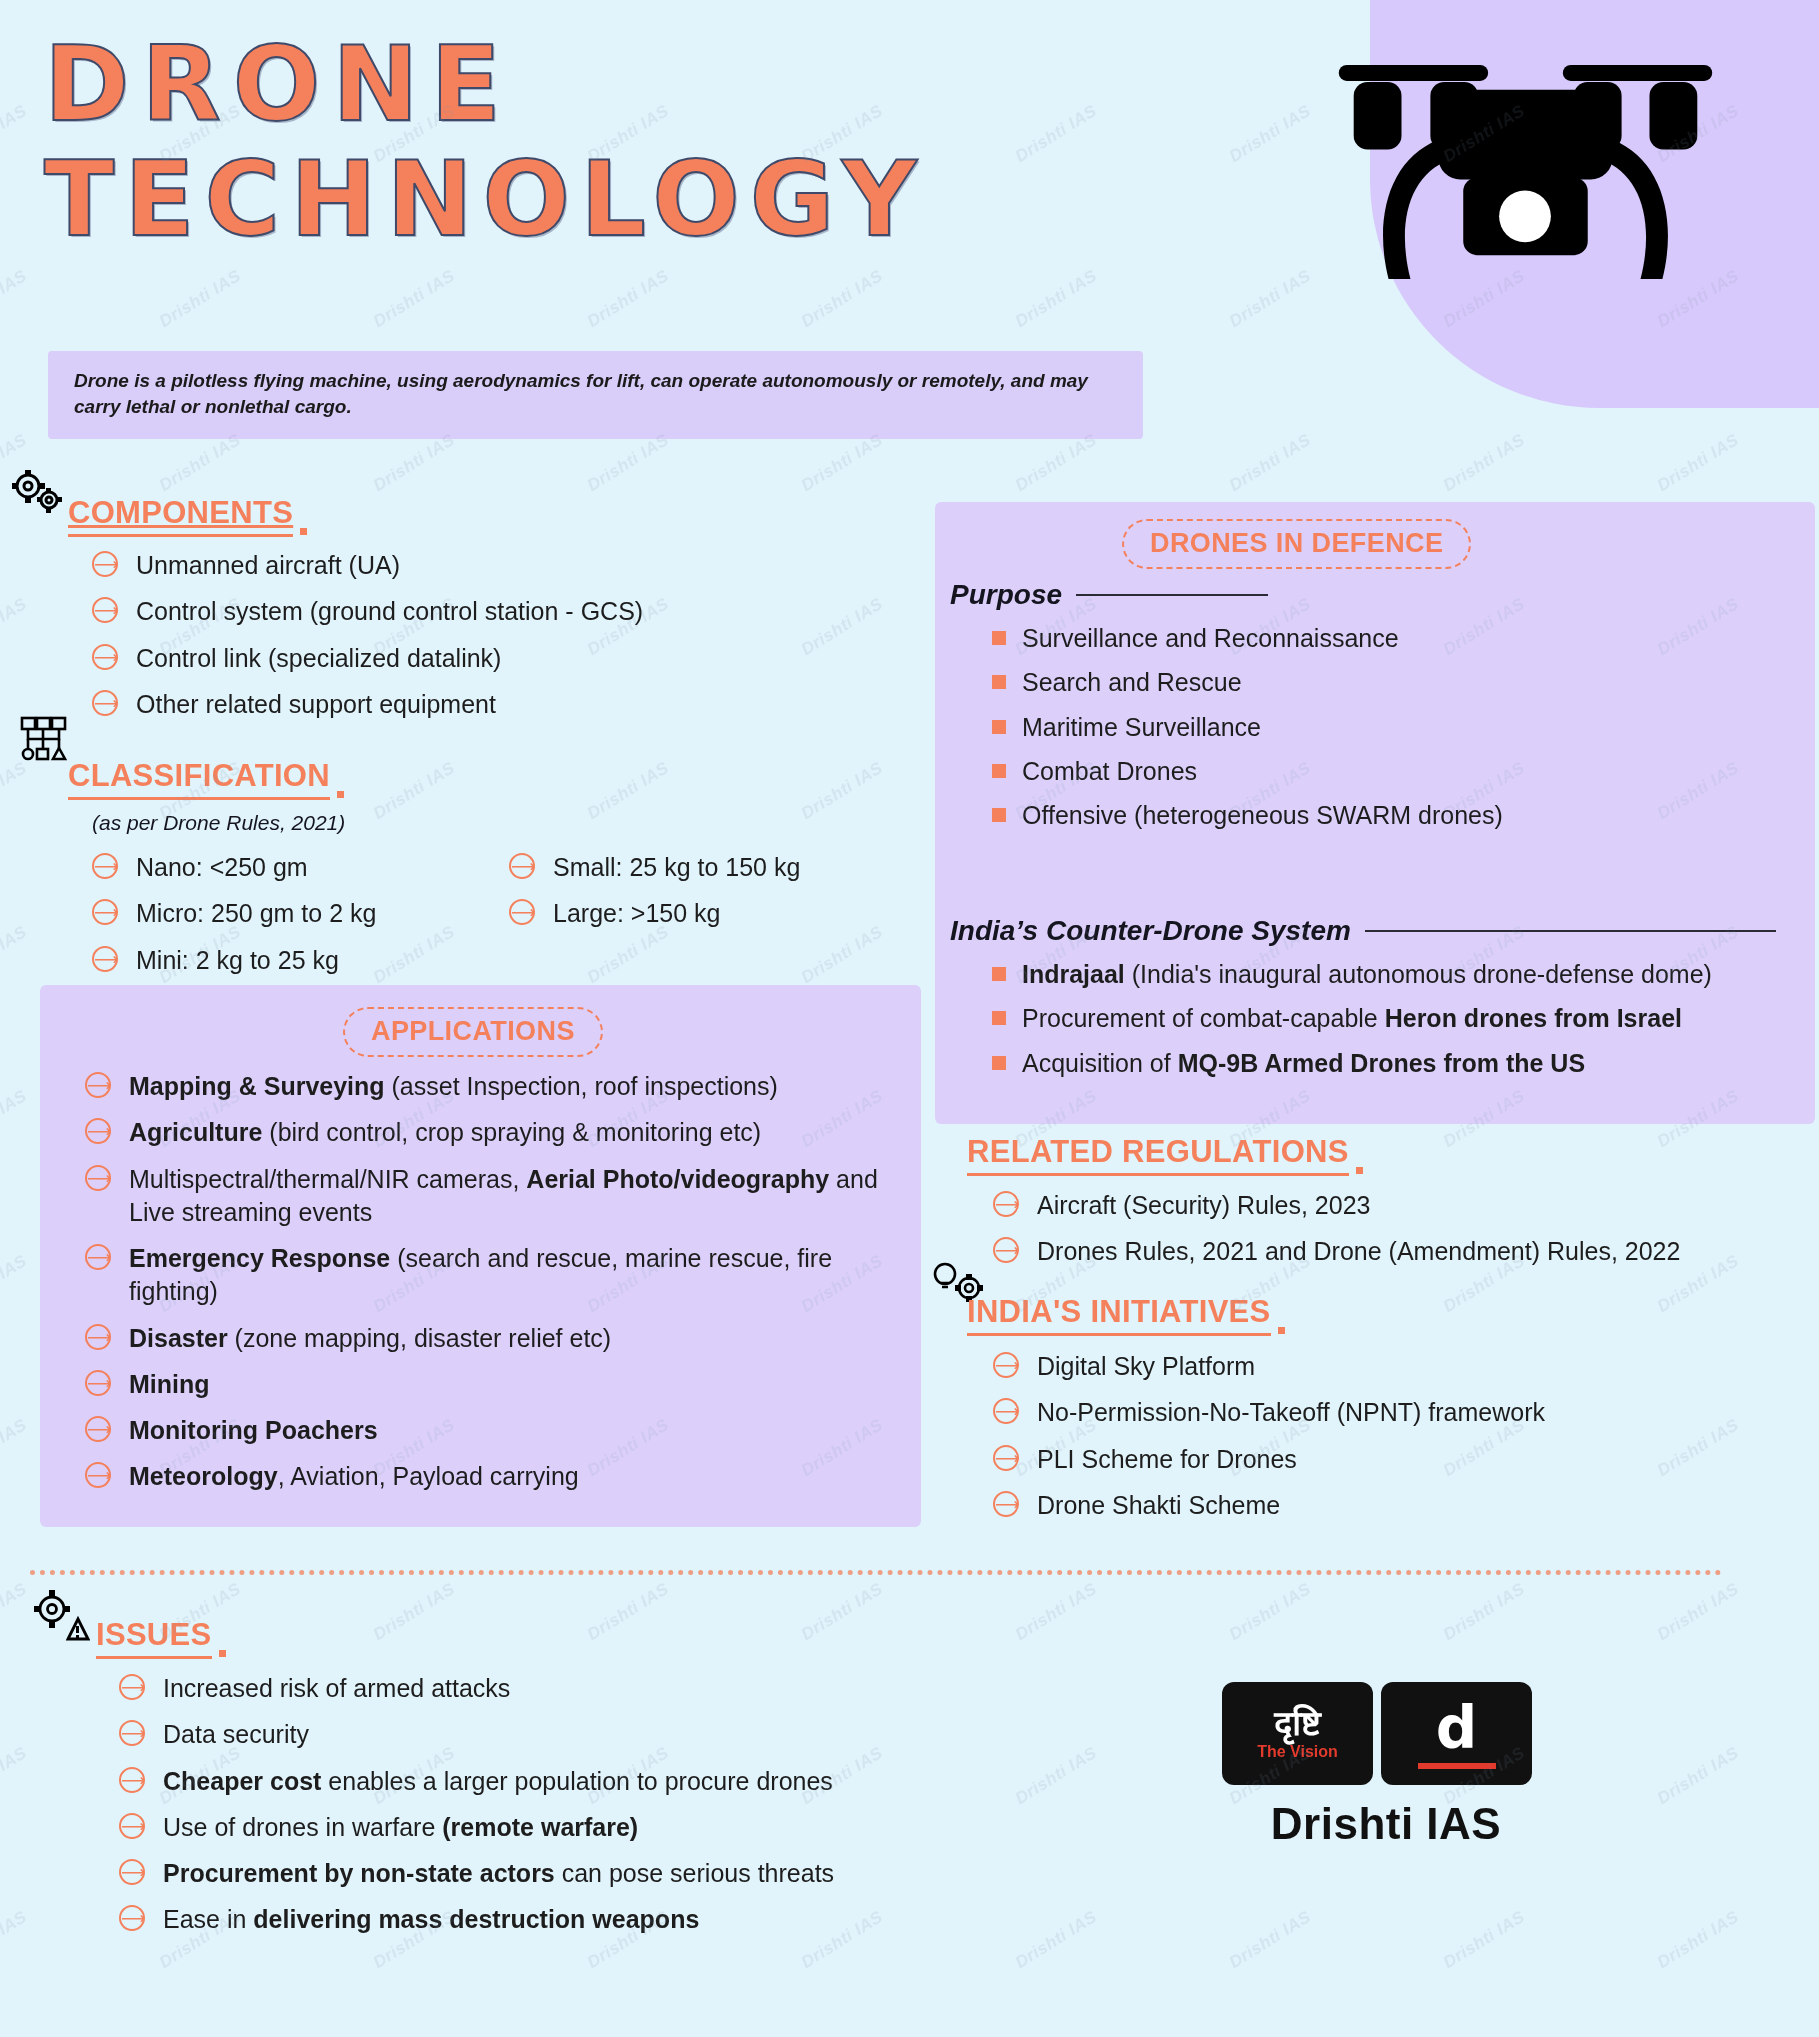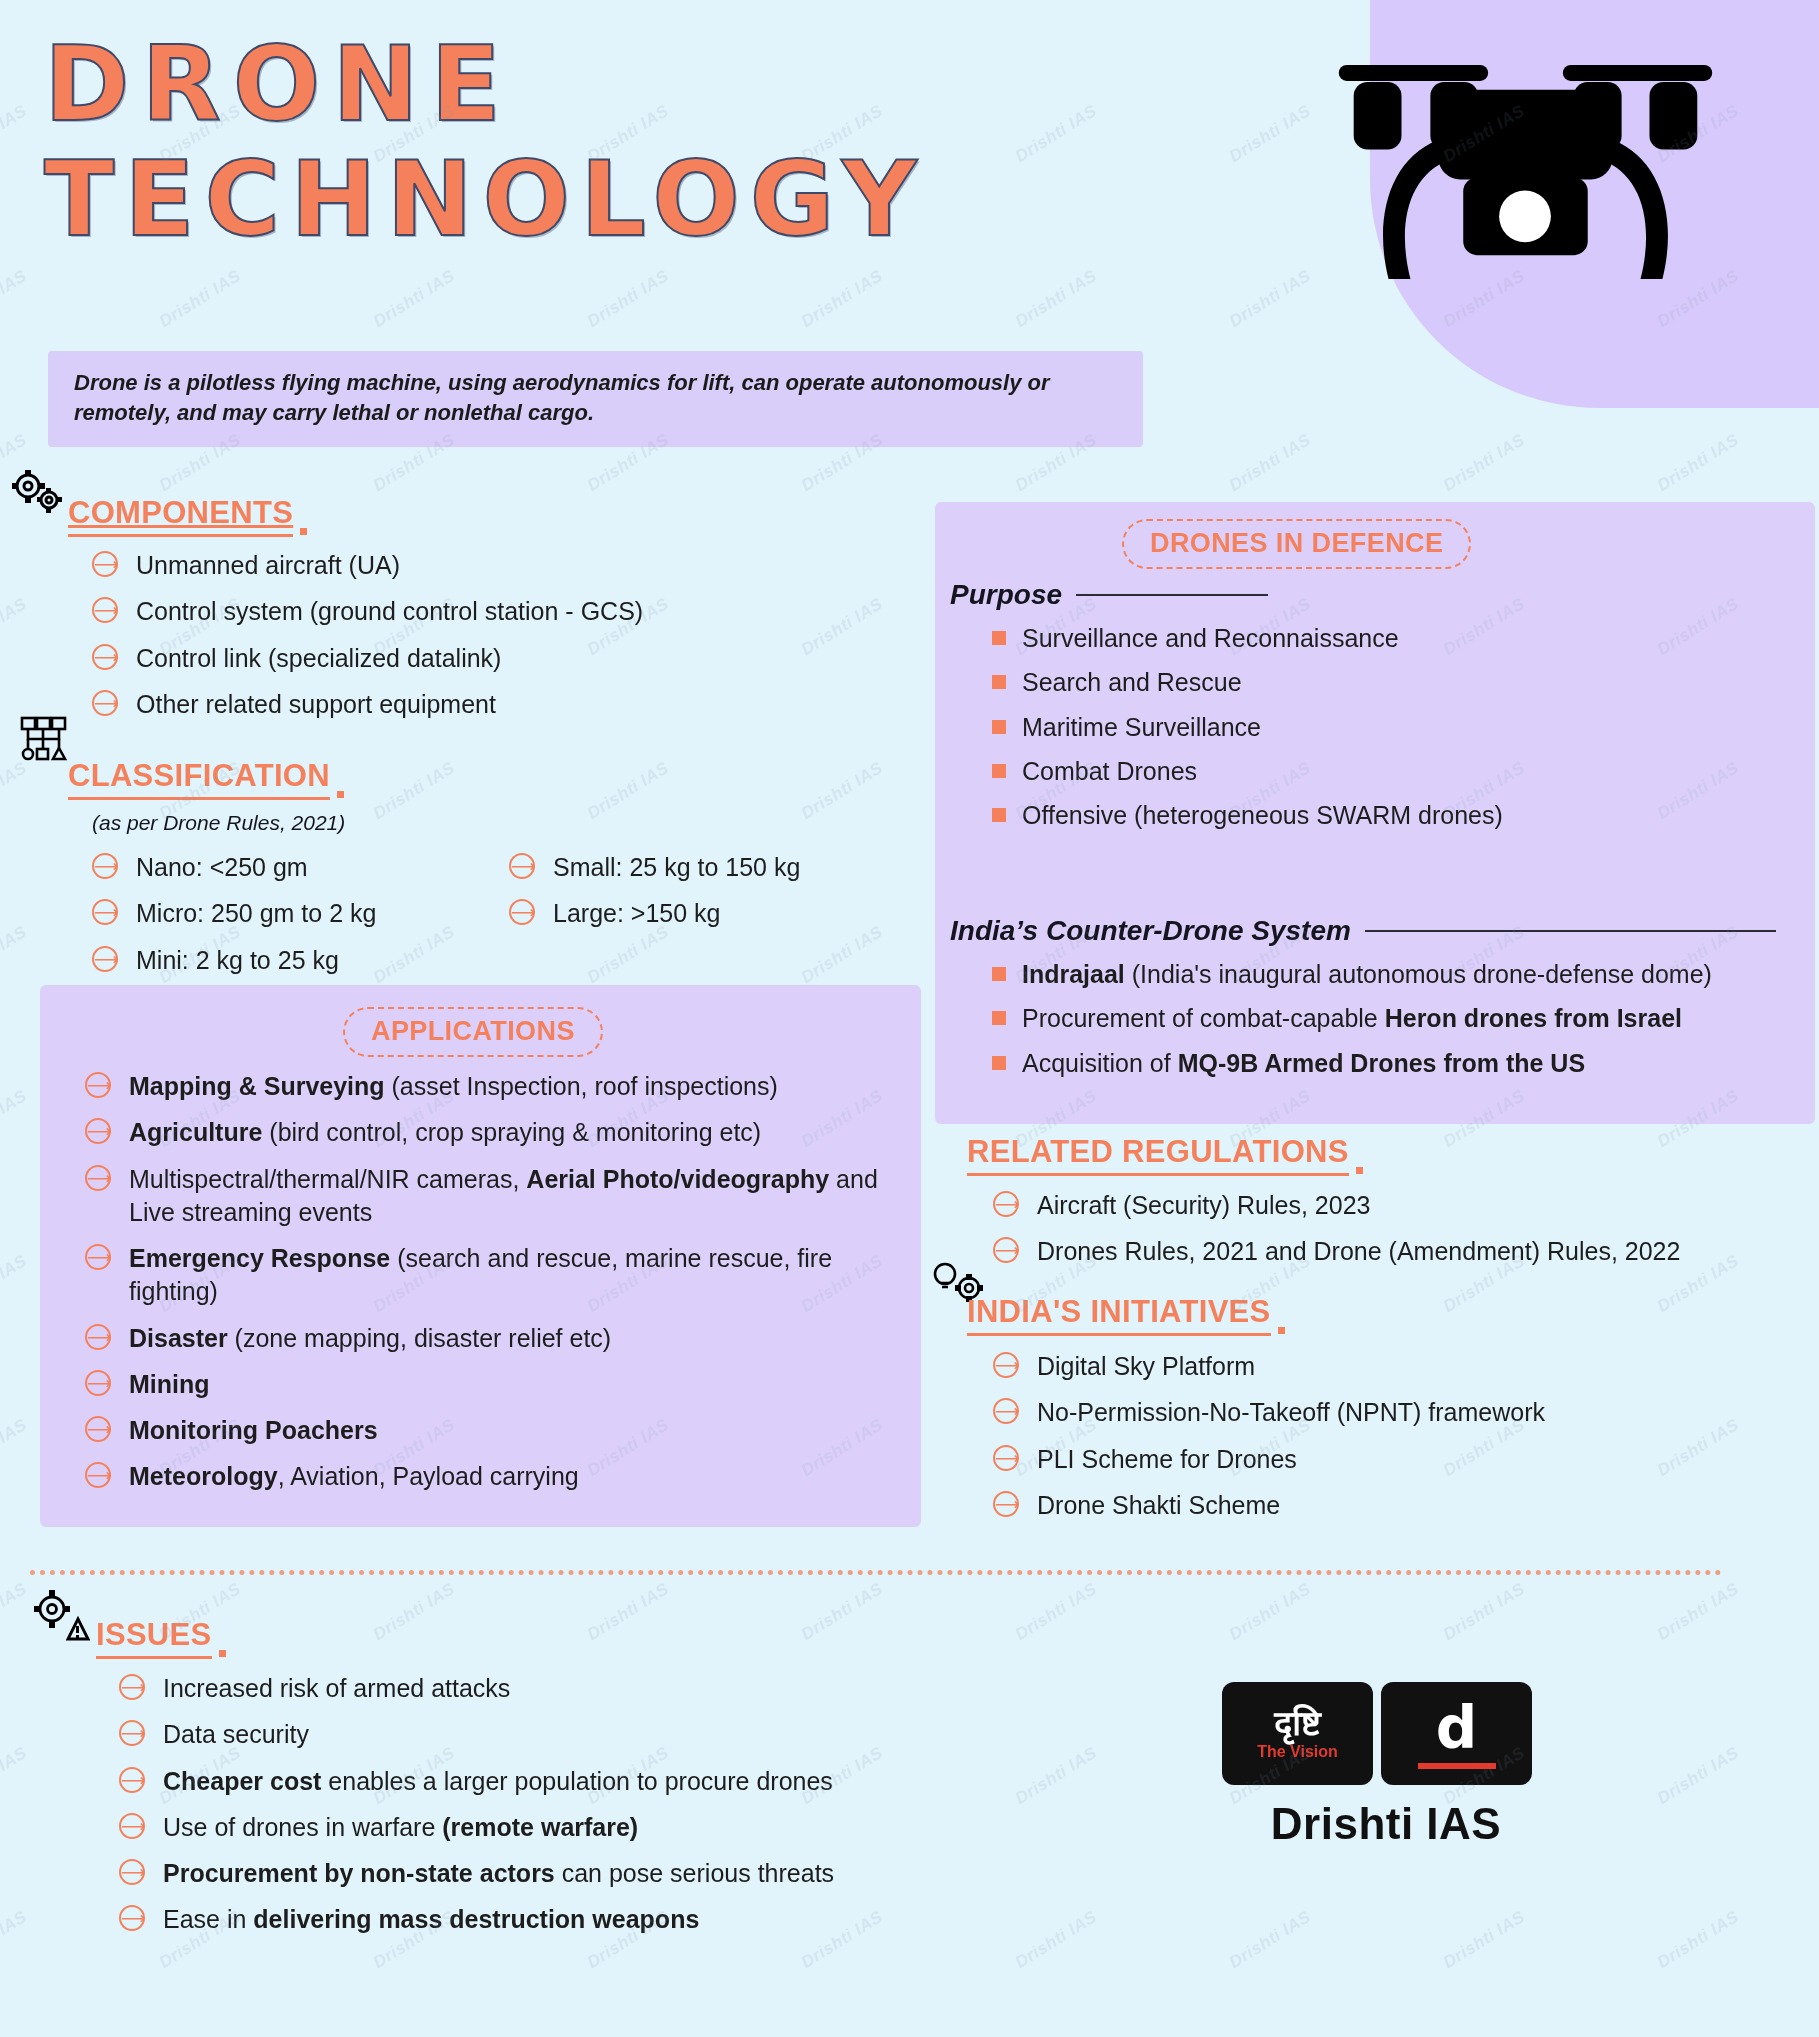--- a/index.html
+++ b/index.html
@@ -77,21 +77,21 @@
   .title-line.l2 { font-size: 103px; letter-spacing: 10px; margin-top: 6px; }
 
   
   .definition {
     position: absolute;
     left: 48px; top: 351px;
     width: 1095px;
     background: #d9cdfa;
     border-radius: 4px;
     padding: 17px 26px 19px 26px;
-    font-size: 22px;
+    font-size: 19px;
     font-style: italic;
     font-weight: bold;
     color: #1b1b1b;
     line-height: 1.37;
   }
 
   
   .sec-head {
     position: absolute;
     font-size: 31px;

